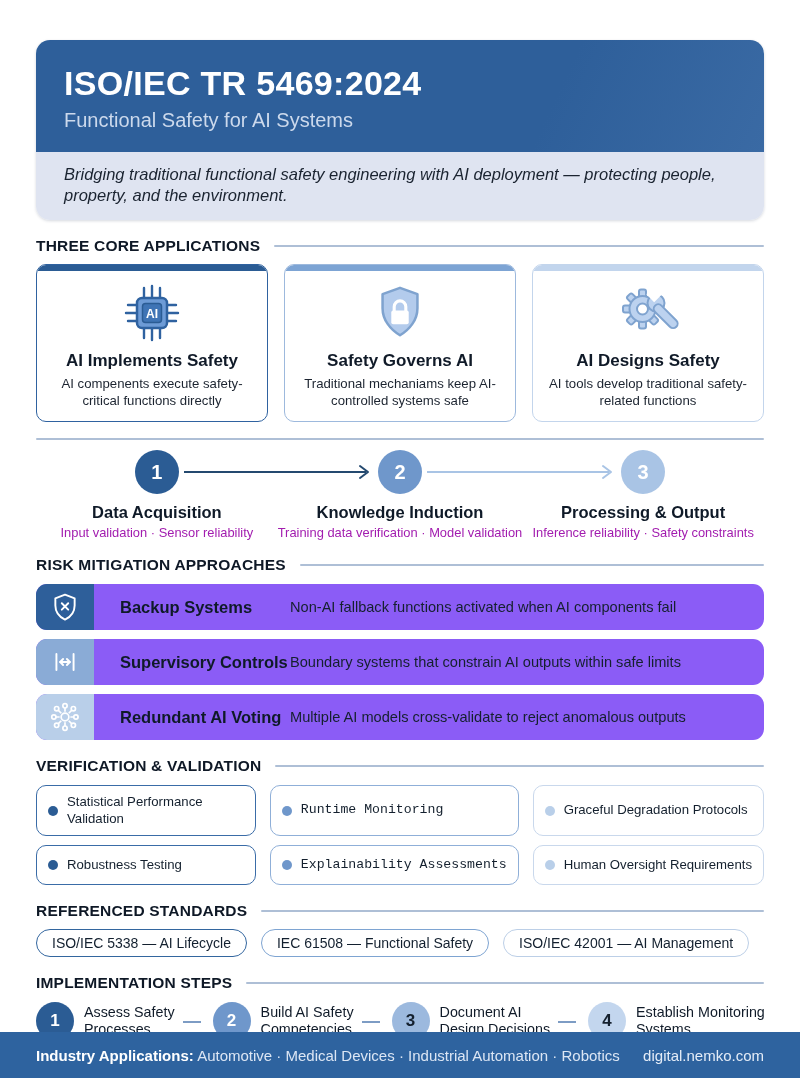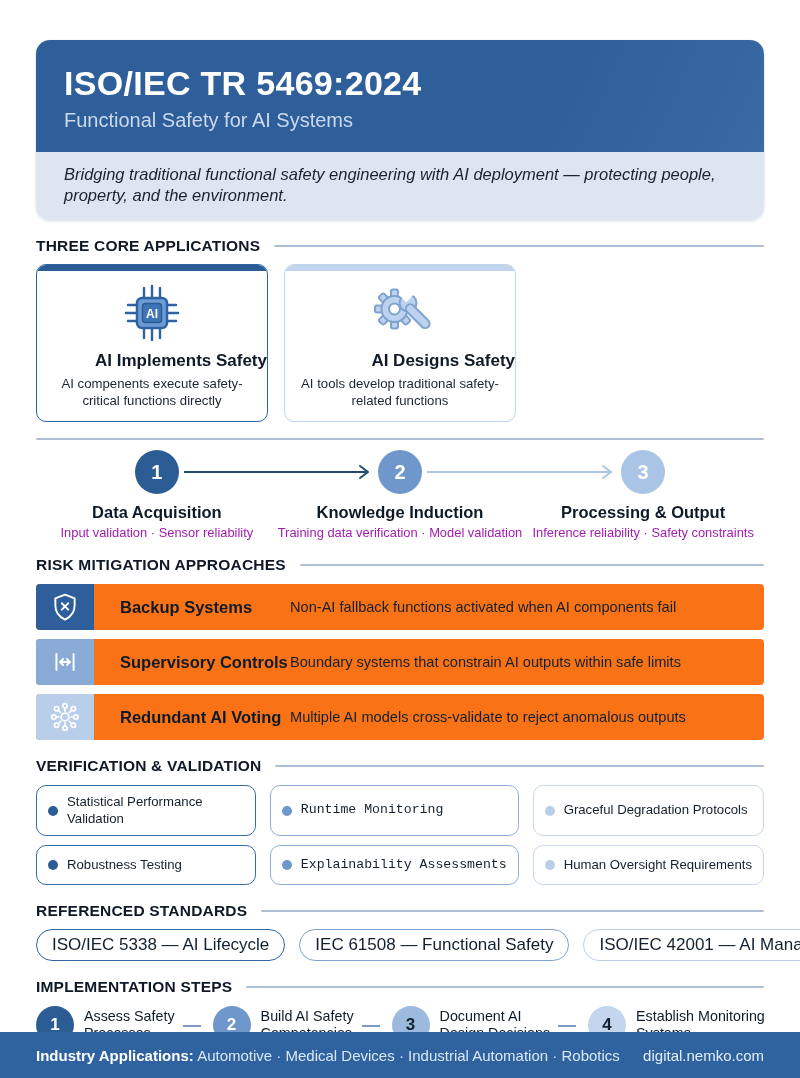--- a/index.html
+++ b/index.html
@@ -30,42 +30,42 @@
   .card { background:#fff; border-radius:10px; overflow:hidden; text-align:center;
     min-height:146px; padding-bottom:12px; }
   .card.c1 { border:1.6px solid #2f62a0; }
   .card.c2 { border:1.6px solid #9db9dd; }
   .card.c3 { border:1.6px solid #c3d5ec; }
   .card .topbar { height:6px; }
   .card.c1 .topbar { background:#2b5c94; }
   .card.c2 .topbar { background:#7da4d4; }
   .card.c3 .topbar { background:#c2d5ed; }
   .card .icon-wrap { height:68px; margin-top:8px; display:flex; align-items:center; justify-content:center; }
-  .card h3 { font-size:17px; font-weight:800; color:#101a28; margin-top:4px;text-align:right; }
+  .card h3 { font-size:17px; font-weight:800; color:#101a28; margin-top:4px; }
   .card p { font-size:13.2px; line-height:1.3; color:#1c2430; margin-top:4px; padding:0 10px; }
 
   
   .stage-head { margin:16px 0 10px; }
   .stage-wrap { position:relative; }
   .stage-arrows { position:absolute; top:0; left:0; }
   .stage-row { display:flex; }
   .stage-col { flex:1; text-align:center; }
   .stage-circle { width:44px; height:44px; border-radius:50%; margin:0 auto;
     display:flex; align-items:center; justify-content:center;
     color:#fff; font-size:20px; font-weight:800; }
   .stage-col:nth-child(1) .stage-circle { background:#2b5c94; }
   .stage-col:nth-child(2) .stage-circle { background:#6f97cb; }
   .stage-col:nth-child(3) .stage-circle { background:#a9c4e5; }
   .stage-col h3 { font-size:16.5px; font-weight:800; margin-top:9px; color:#0f1a28; }
   .stage-col .ssub { font-size:12.9px; color:#a21caf; margin-top:3px; white-space:nowrap; }
 
   
   .risk-head { margin:16px 0 10px; }
-  .risk-row { display:flex; align-items:center; height:46px; background:#f97316;
-    border-radius:4px; overflow:hidden; margin-bottom:9px; }
+  .risk-row { display:flex; align-items:center; height:46px; background:#8b5cf6;
+    border-radius:11px; overflow:hidden; margin-bottom:9px; }
   .risk-row:last-child { margin-bottom:0; }
   .risk-icon-box { width:58px; height:100%; flex:none; display:flex;
     align-items:center; justify-content:center; }
   .risk-row.r1 .risk-icon-box { background:#2e5f9a; }
   .risk-row.r2 .risk-icon-box { background:#8aabd6; }
   .risk-row.r3 .risk-icon-box { background:#b9cfe9; }
   .risk-title { width:196px; flex:none; padding-left:26px; font-size:16.5px;
     font-weight:800; color:#0f1a28; }
   .risk-desc { font-size:14.6px; color:#15202e; }
 
@@ -80,21 +80,21 @@
   .chip.b1 { border:1.6px solid #3a6ca7; }
   .chip.b2 { border:1.6px solid #8fafd8;font-family:Liberation Mono, monospace; }
   .chip.b3 { border:1.6px solid #c9d8ec; }
   .chip.b1 .dot { background:#2b5c94; }
   .chip.b2 .dot { background:#6f97cb; }
   .chip.b3 .dot { background:#b9cfe9; }
 
   
   .std-head { margin:17px 0 9px;align-items:center; }
   .pill-row { display:flex; gap:14px; }
-  .pill { border-radius:999px; padding:5px 15px; font-size:17px; color:#13202f;
+  .pill { border-radius:999px; padding:5px 15px; font-size:14px; color:#13202f;
     background:#fff; white-space:nowrap; }
   .pill.b1 { border:1.6px solid #33669f; }
   .pill.b2 { border:1.6px solid #7ea4d2; }
   .pill.b3 { border:1.6px solid #bccfe7; }
 
   
   .impl-head { margin:17px 0 10px; }
   .impl-row { display:flex; align-items:flex-start; }
   .impl-step { display:flex; align-items:center; gap:10px; flex:none; }
   .impl-circle { width:38px; height:38px; border-radius:50%; flex:none;
@@ -147,20 +147,32 @@
           </g>
           <rect x="17" y="16" width="30" height="30" rx="5" fill="#6d9bd6" stroke="#2f62a0" stroke-width="2.5"></rect>
           <rect x="22.5" y="21.5" width="19" height="19" rx="3" fill="#3f74b5" stroke="#2b5c94" stroke-width="1.5"></rect>
           <text x="32" y="35.8" text-anchor="middle" font-size="12" font-weight="bold" fill="#ffffff" font-family="Liberation Sans, sans-serif">AI</text>
         </svg>
       </div>
       <h3>AI Implements Safety</h3>
       <p>AI compenents execute safety-critical functions directly</p>
     </div>
 
+    <div class="card c2">
+      <div class="topbar"></div>
+      <div class="icon-wrap">
+        <svg width="62" height="60" viewBox="0 0 64 60">
+          <path d="M32 4 L50 10.5 V25 C50 37 42 47 32 53 C22 47 14 37 14 25 V10.5 Z" fill="#b3cbec" stroke="#7fa3cf" stroke-width="2.6" stroke-linejoin="round"></path>
+          <path d="M26 28 v-4.5 a6 6 0 0 1 12 0 V28" fill="none" stroke="#ffffff" stroke-width="3.2"></path>
+          <rect x="23" y="27.5" width="18" height="14" rx="2" fill="#ffffff"></rect>
+        </svg>
+      </div>
+      <h3>Safety Governs AI</h3>
+      <p>Traditional mechaniams keep AI-controlled systems safe</p>
+    </div>
 
     <div class="card c3">
       <div class="topbar"></div>
       <div class="icon-wrap">
         <svg width="64" height="60" viewBox="0 0 64 60">
           <g fill="#bcd2ef" stroke="#7fa3cf" stroke-width="2">
             <g>
               <rect x="23" y="6.5" width="7" height="8" rx="2" transform="rotate(0 26.5 26)"></rect>
               <rect x="23" y="6.5" width="7" height="8" rx="2" transform="rotate(45 26.5 26)"></rect>
               <rect x="23" y="6.5" width="7" height="8" rx="2" transform="rotate(90 26.5 26)"></rect>

